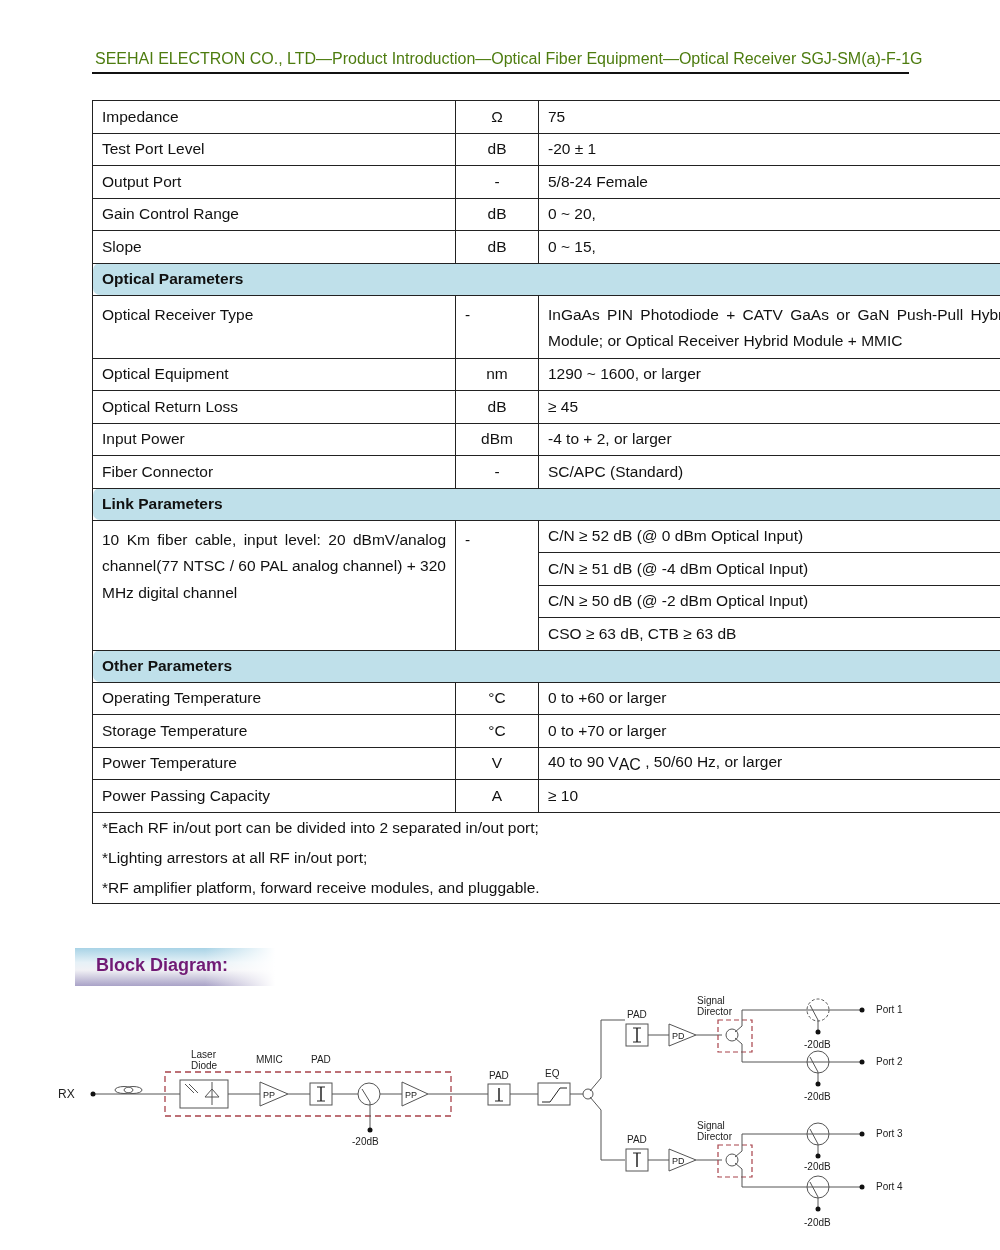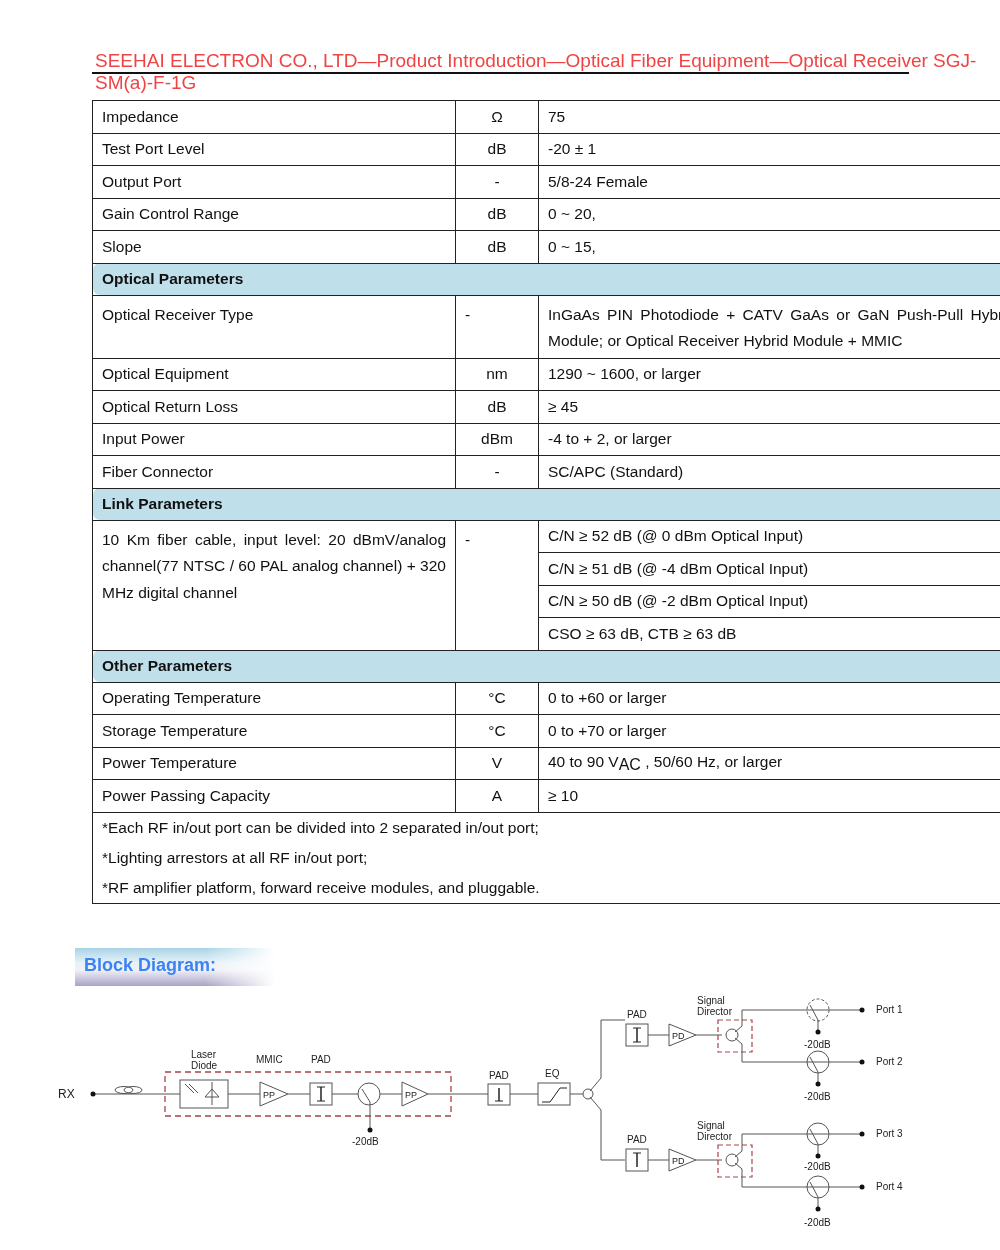--- a/index.html
+++ b/index.html
@@ -1,30 +1,30 @@
 <!DOCTYPE html>
 <html><head>
 <meta charset="utf-8">
 <style>
   html, body { margin: 0; padding: 0; background: #ffffff; }
   body { width: 1000px; height: 1250px; position: relative; overflow: hidden; font-family: "Liberation Sans", sans-serif; color: #111; }
-  .header { position: absolute; left: 95px; top: 50px; font-size: 19px; color: #ef4444; letter-spacing: 0px; }
+  .header { position: absolute; left: 95px; top: 50px; font-size: 16px; color: #4d7c0f; letter-spacing: 0px; }
   .header-rule { position: absolute; left: 92px; top: 72px; width: 817px; height: 2px; background: #111; }
   table.spec { position: absolute; left: 92px; top: 100px; width: 976px; border-collapse: collapse; font-size: 15.5px; }
   table.spec td { border: 1.5px solid #222; padding: 0 9px; height: 31.5px; vertical-align: middle; line-height: 26.5px; }
   table.spec td.c1 { width: 344px; }
   table.spec td.c2 { width: 64px; text-align: center; }
   table.spec tr.section td { background: #bfe0ea; font-weight: bold; height: 31px; border-radius: 7px; }
   table.spec td.multi { vertical-align: top; padding-top: 6px; padding-bottom: 3px; text-align: justify; text-align-last: left; }
   table.spec td.notes { line-height: 30px; padding-top: 0; padding-bottom: 0; margin-left: 27px; }
   sub { font-size: 16px; vertical-align: -3px; }
   .block-title-band { position: absolute; left: 75px; top: 948px; width: 200px; height: 38px;
       background: linear-gradient(180deg, #a8d3e6 0%, #e6f1f7 38%, #f1f1f5 58%, #a9a2c7 100%); }
   .block-title-band::after { content: ""; position: absolute; right: 0; top: 0; width: 70px; height: 100%; background: linear-gradient(90deg, rgba(255,255,255,0) 0%, #ffffff 100%); }
-  .block-title { position: absolute; left: 84px; top: 955px; font-size: 18px; font-weight: bold; color: #3b82f6; }
+  .block-title { position: absolute; left: 96px; top: 955px; font-size: 18px; font-weight: bold; color: #701a75; }
   svg.diagram { position: absolute; left: 0; top: 990px; width: 1000px; height: 260px; }
   .dl { font-family: "Liberation Sans", sans-serif; font-size: 10px; fill: #222; }
   .dl-sm { font-family: "Liberation Sans", sans-serif; font-size: 9px; fill: #222; }
   .dl-lg { font-family: "Liberation Sans", sans-serif; font-size: 12px; fill: #222; }
 </style>
 </head>
 <body>
 
 <div class="header">SEEHAI ELECTRON CO., LTD—Product Introduction—Optical Fiber Equipment—Optical Receiver SGJ-SM(a)-F-1G</div>
 <div class="header-rule"></div>

